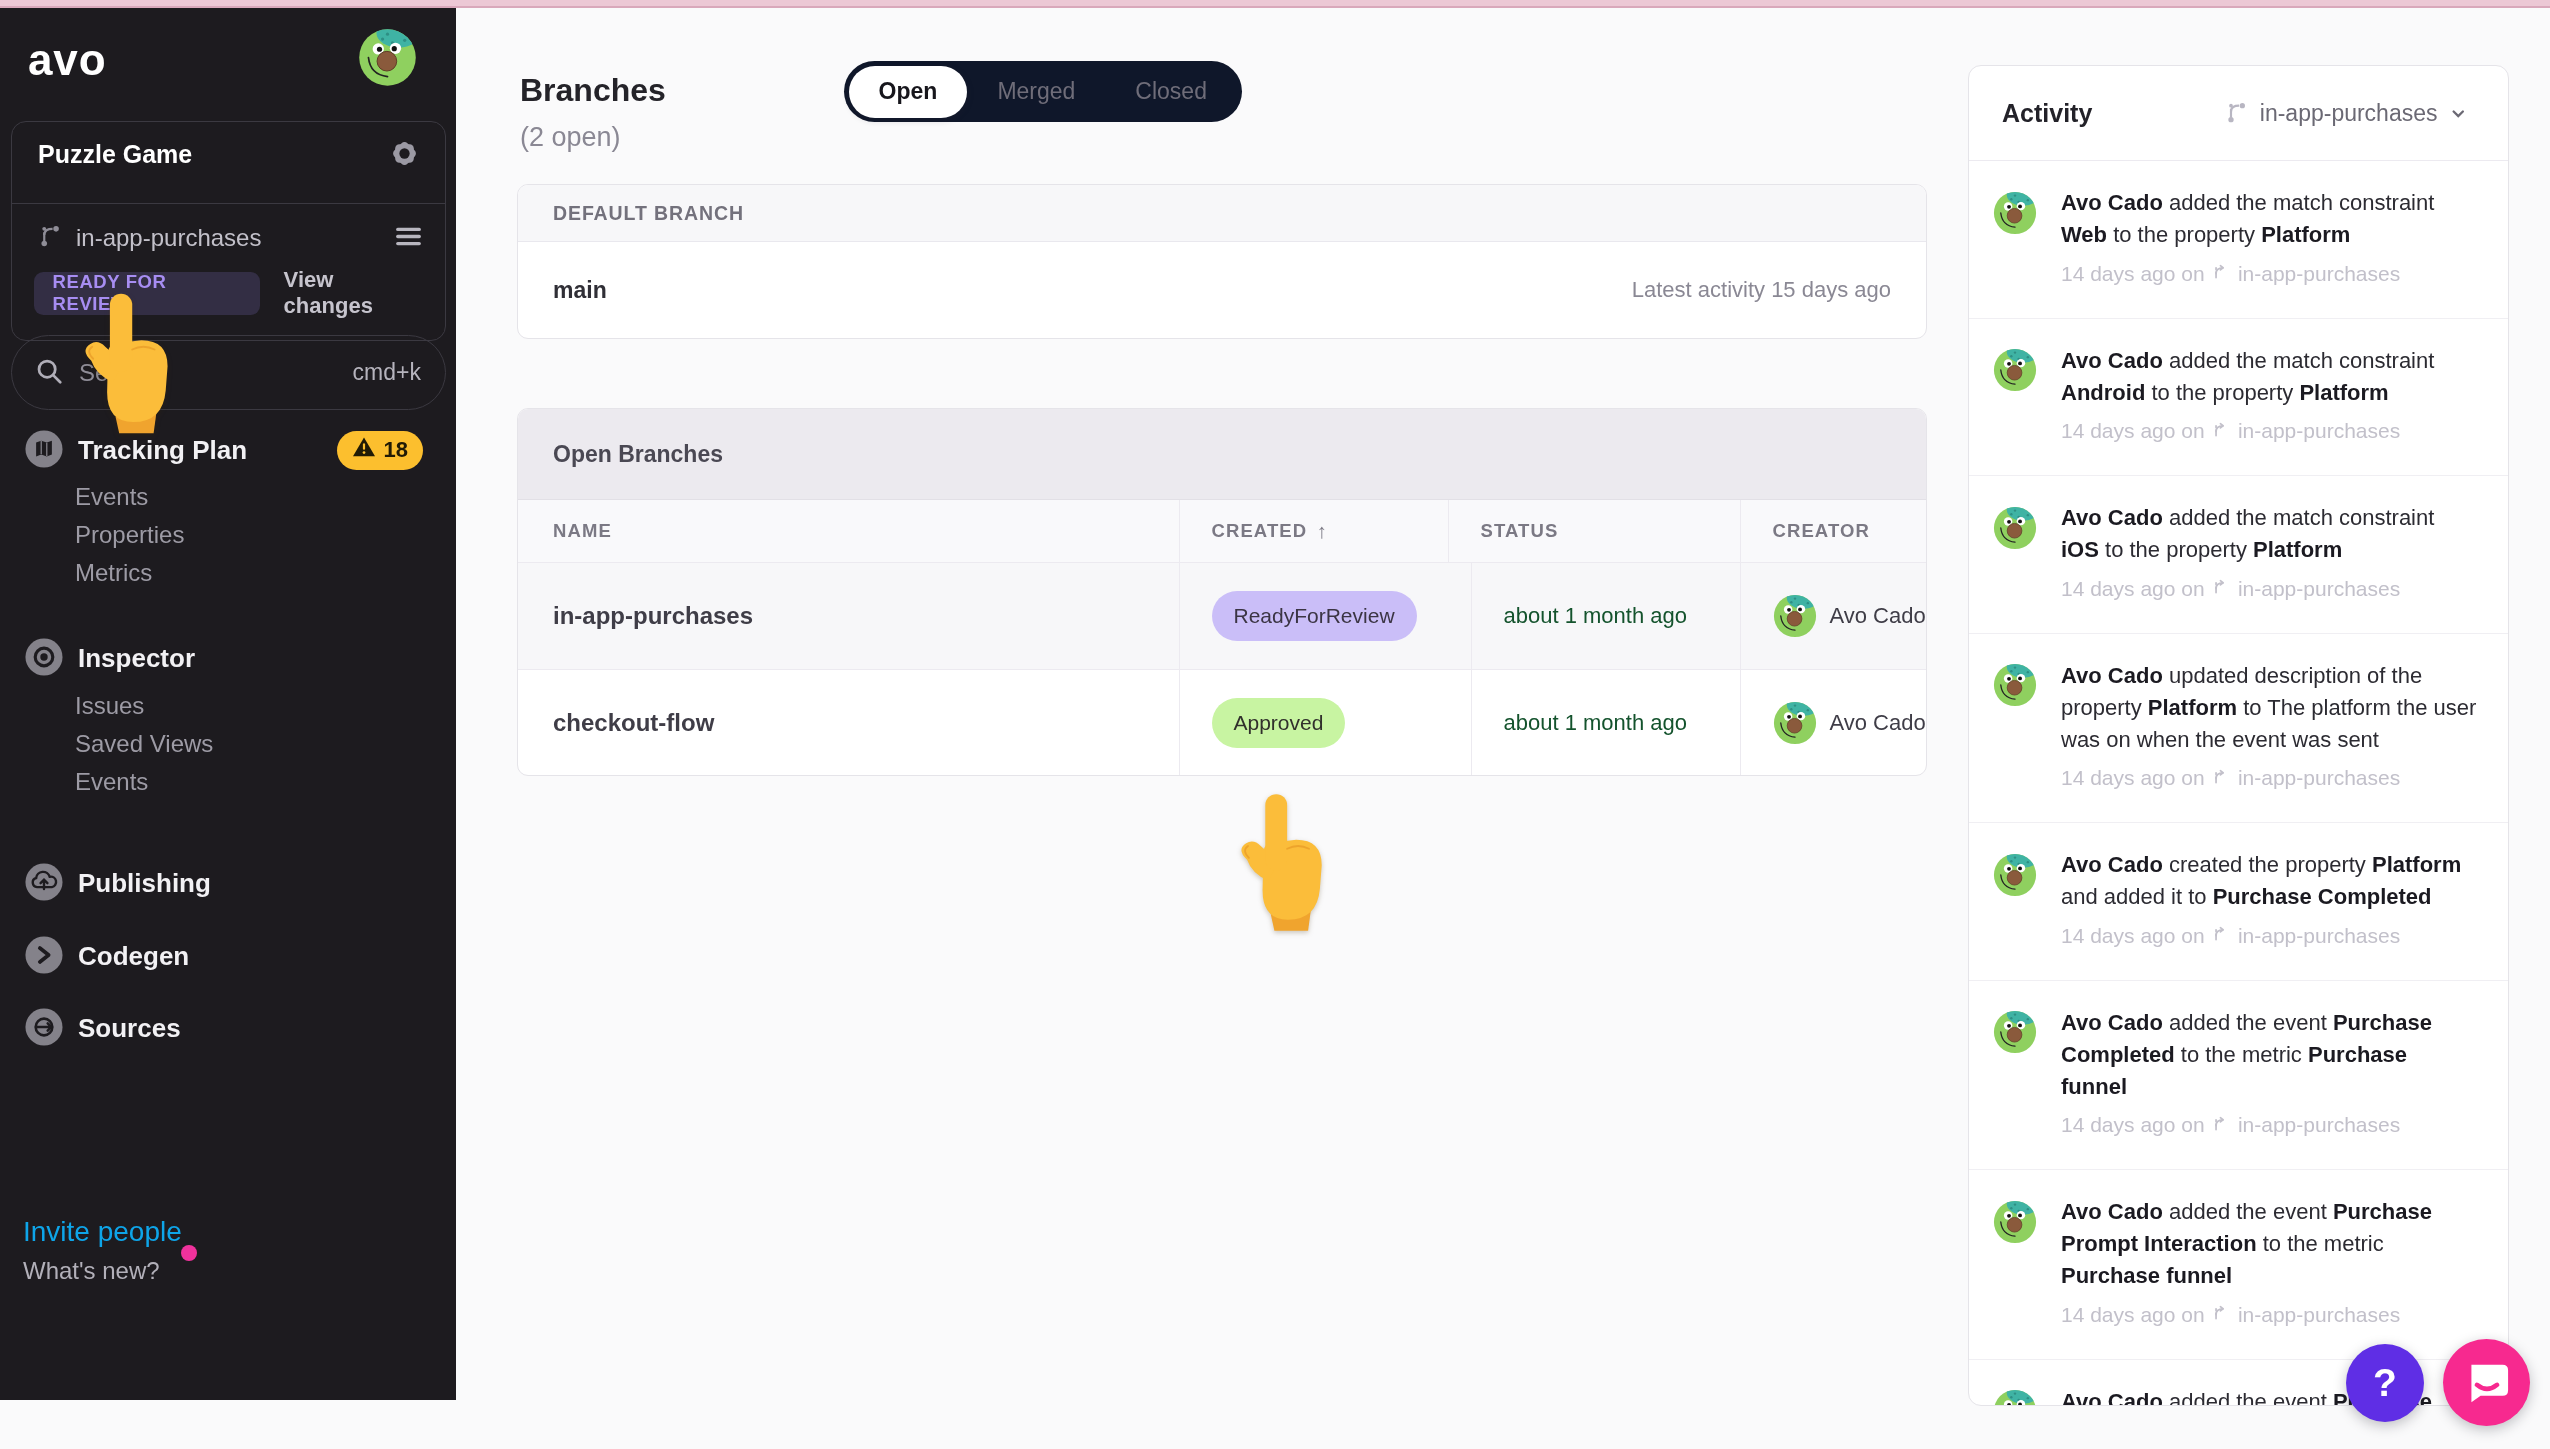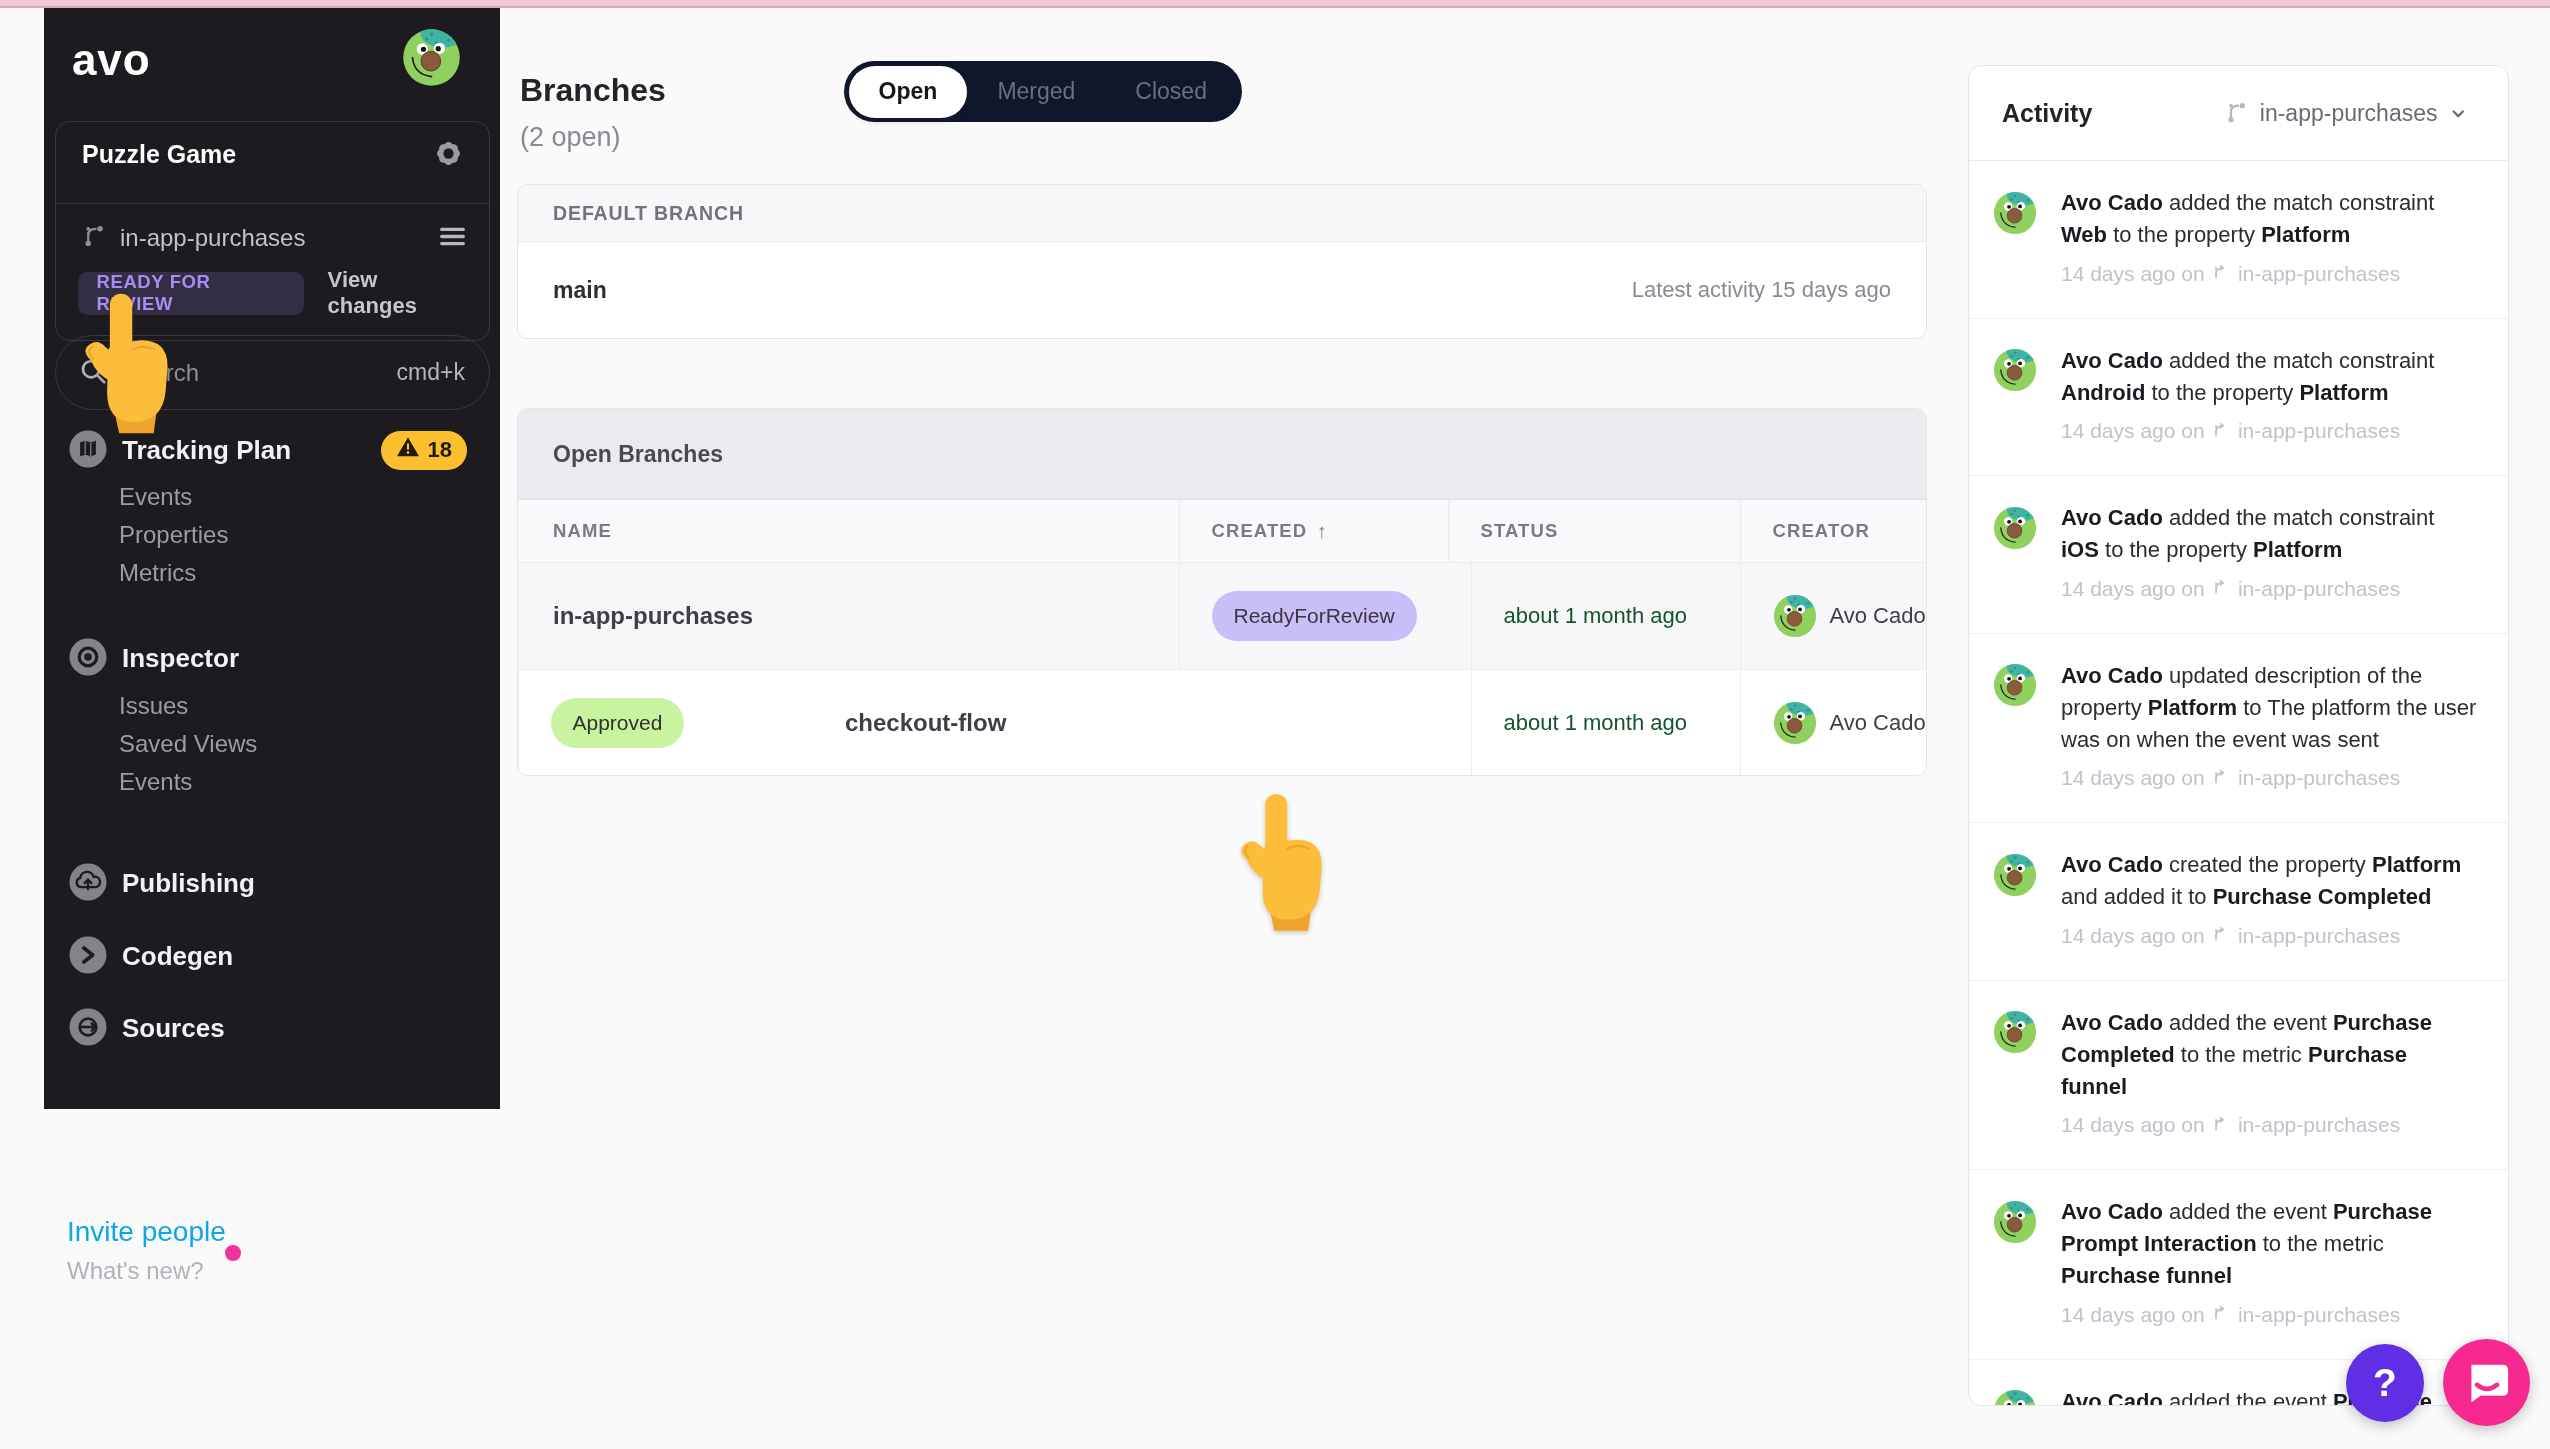--- a/index.html
+++ b/index.html
@@ -5,21 +5,21 @@
   * { margin:0; padding:0; box-sizing:border-box; }
   html,body { width:2550px; height:1449px; overflow:hidden; background:#fafafb;
     font-family:"Liberation Sans", sans-serif; }
   .abs { position:absolute; }
 
   
   #topbar { left:0; top:0; width:2550px; height:8.3px; z-index:95;
     background:linear-gradient(#ecc8d5 0 5.6px, #d9a8bb 5.6px 8.3px); }
 
   
-  #sidebar { left:0; top:0; width:456px; height:1109px; background:#1d1b1f; z-index:10; color:#f4f3f6;margin-left:44px; }
+  #sidebar { left:0; top:0; width:456px; height:1400px; background:#1d1b1f; z-index:10; color:#f4f3f6; }
   #logo { left:28px; top:35px; font-size:44px; font-weight:800; letter-spacing:0.9px; color:#ffffff; }
   #sb-avatar { left:358px; top:28px; width:59px; height:59px; }
   .avatar-svg { width:100%; height:100%; display:block; }
 
   #project-box { left:11px; top:121px; width:435px; border:1.9px solid #3b3941; border-radius:15px; }
   #project-row { height:82px; display:flex; align-items:center; justify-content:space-between;
     padding:0 24px 16px 26px; border-bottom:1.9px solid #3b3941; }
   #workspace-name { font-size:25px; font-weight:700; color:#ffffff; }
   #branch-row { display:flex; align-items:center; gap:13px; padding:20.4px 22px 0 26px; }
   #branch-row .bname { font-size:24px; color:#c2c0c9; flex:1; }
@@ -336,24 +336,24 @@
             <circle cx="17.5" cy="17.3" r="2.1" fill="#111"></circle>
   <circle cx="30.5" cy="16.5" r="4.6" fill="#fff"></circle>
             <circle cx="29.5" cy="16.8" r="2.1" fill="#111"></circle>
   <circle cx="23.5" cy="27" r="8" fill="#8a5a3c" stroke="#5e3c26" stroke-width="0.8"></circle>
   <path d="M8.5 24 Q10 38 24 39.5" fill="none" stroke="#222" stroke-width="1.4" stroke-linecap="round"></path>
 </svg>
           <span>Avo Cado</span>
         </div>
       </div>
       <div class="tr">
+    <div class="td c1 bname-cell">checkout-flow</div>
     <div class="td c2">
       <span class="pill" style="background:#c8f4a2;color:#31302c">Approved</span>
         </div>
-    <div class="td c1 bname-cell">checkout-flow</div>
     <div class="td c3 created-cell">about 1 month ago</div>
     <div class="td c4 creator-cell">
           <svg class="avatar-svg" viewBox="0 0 48 48">
   <defs>
               <clipPath id="ac3">
                 <circle cx="24" cy="24" r="23"></circle>
               </clipPath>
             </defs>
   <circle cx="24" cy="24" r="23" fill="#8fd05f"></circle>
   <g clip-path="url(#ac3)">

